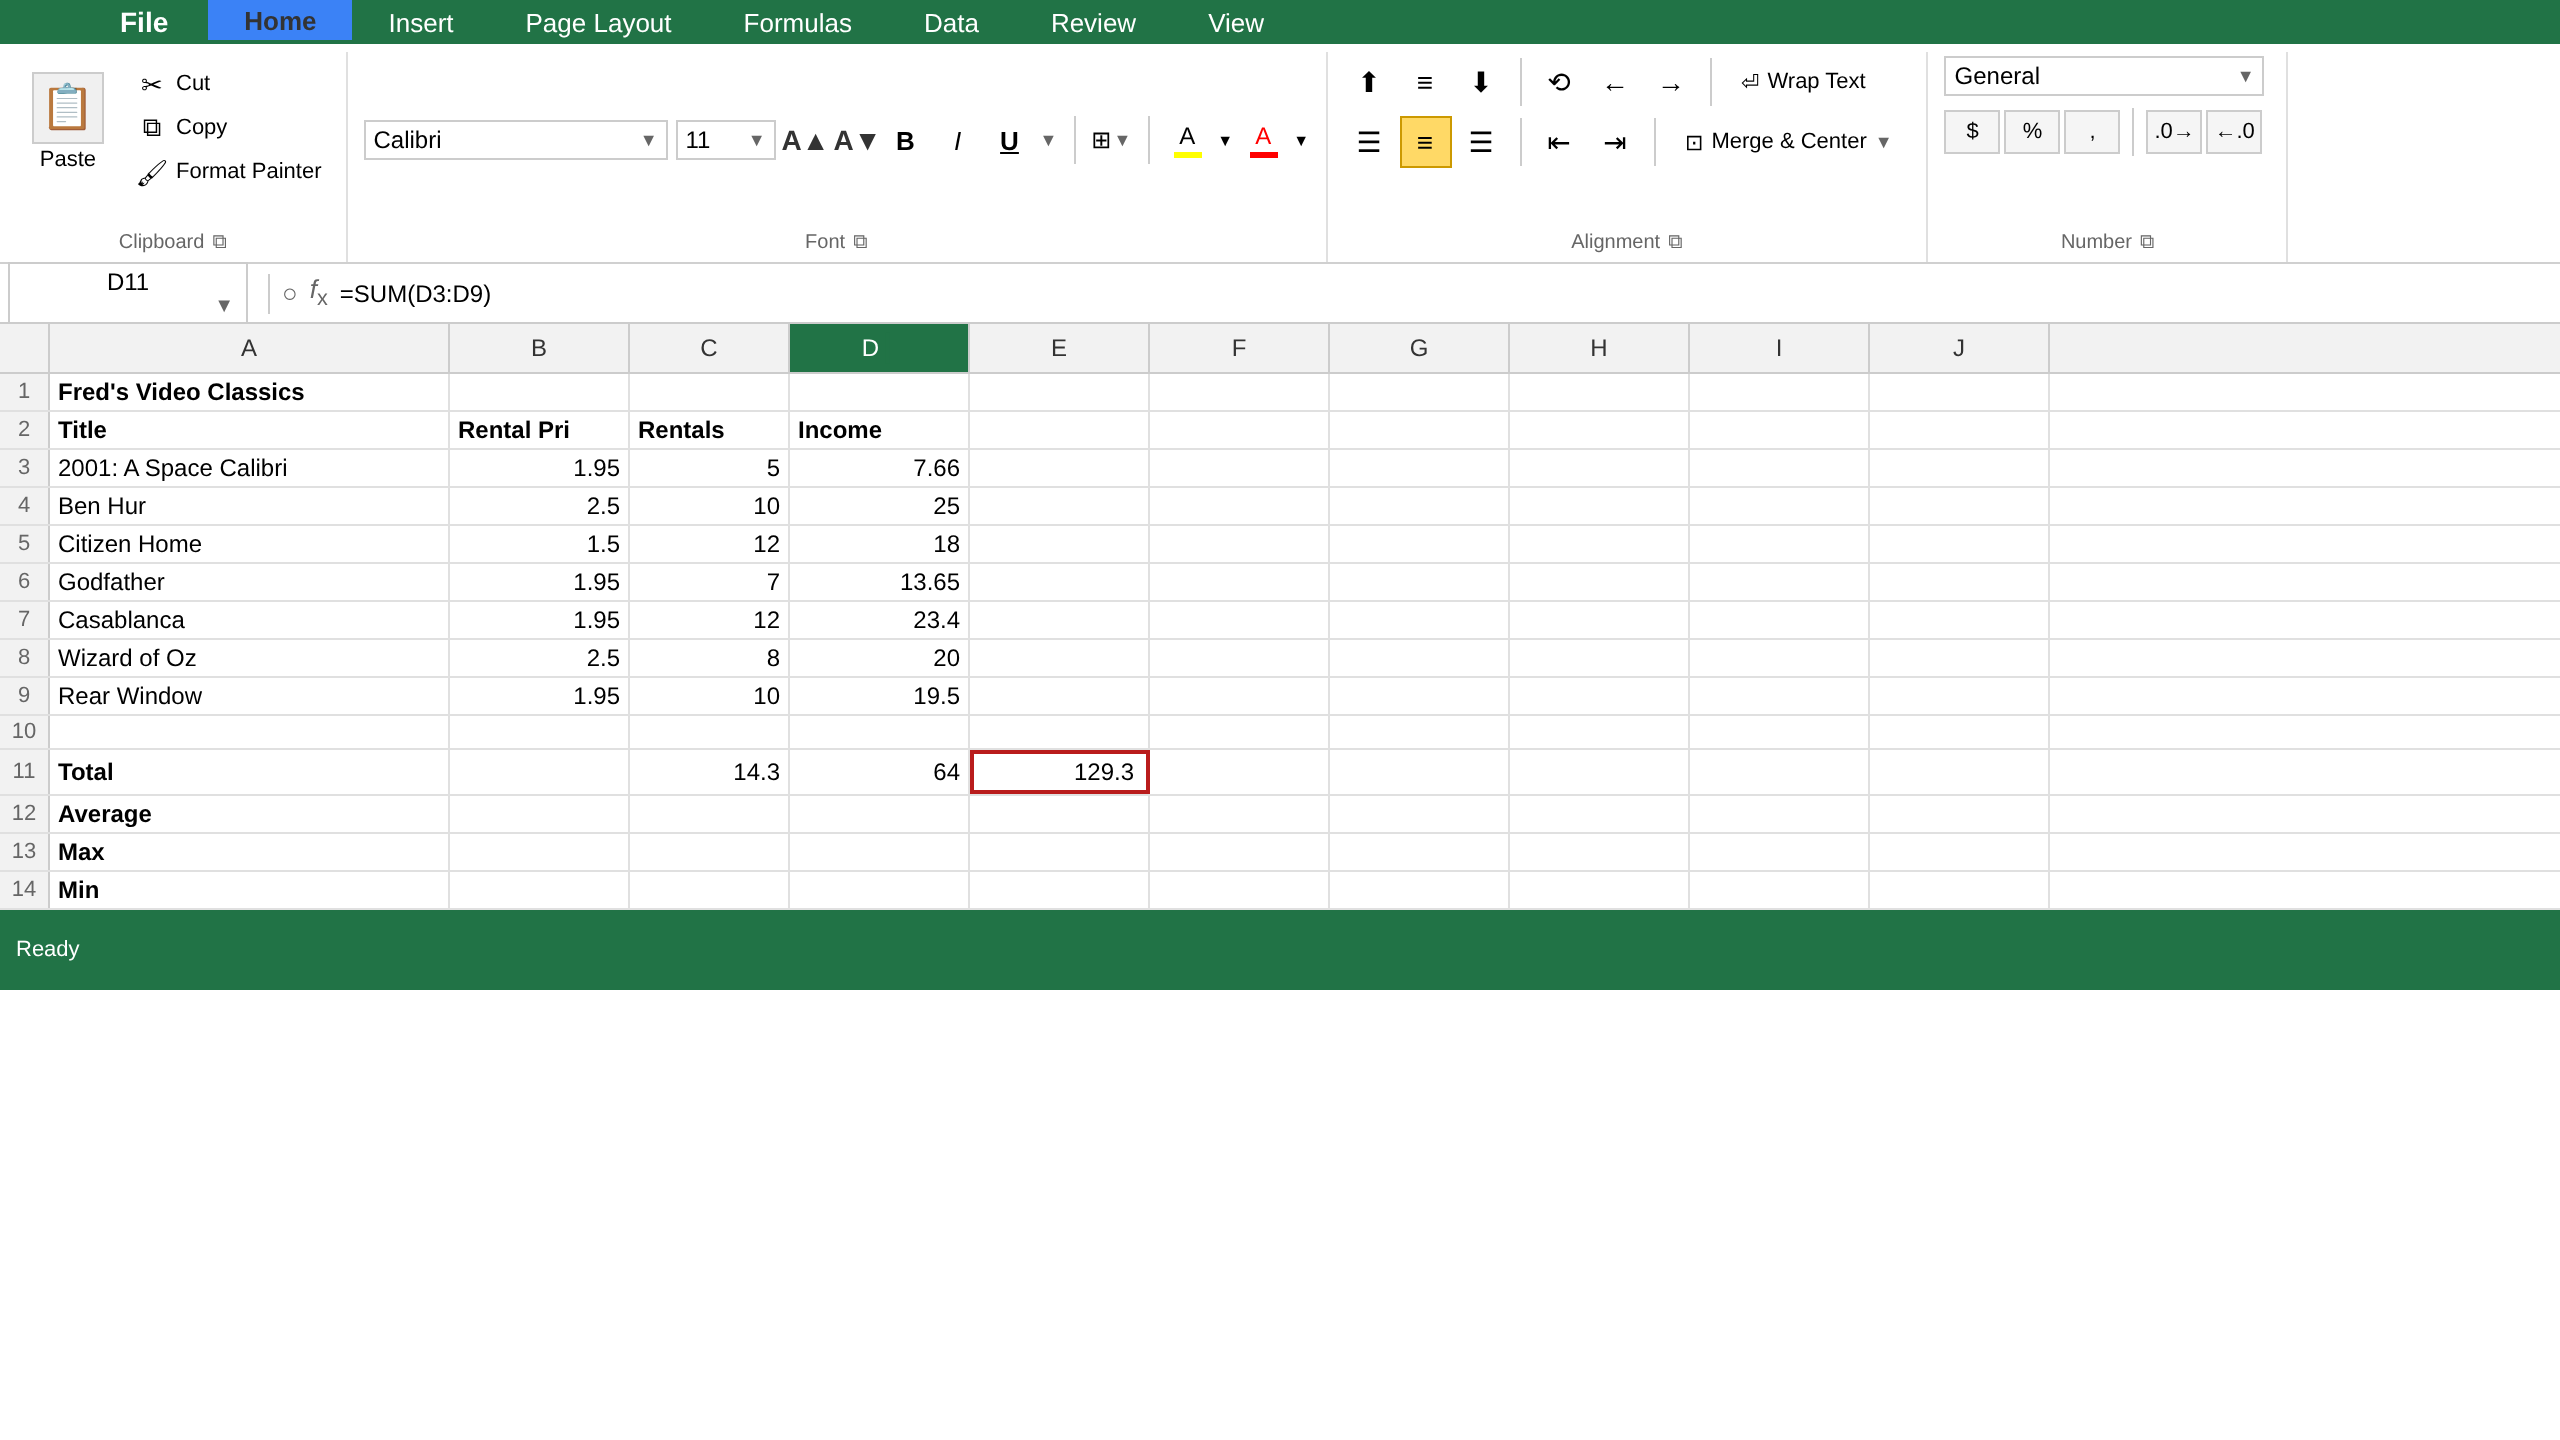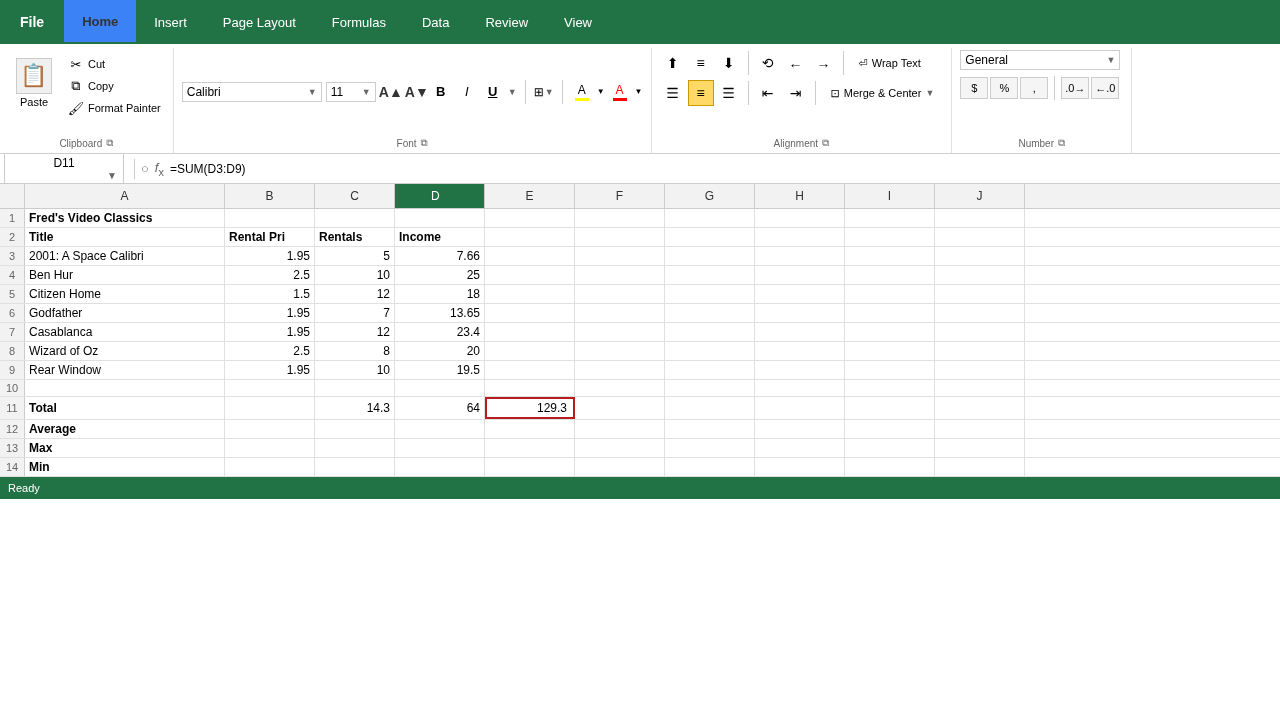--- a/index.html
+++ b/index.html
@@ -1,19 +1,19 @@
 <!DOCTYPE html>
 <html><head>
   <meta charset="utf-8">
   <style>
     * { margin: 0; padding: 0; box-sizing: border-box; }
     body { font-family: 'Segoe UI', Arial, sans-serif; font-size: 12px; background: #fff; width: 1280px; height: 720px; overflow: hidden; }
 
     
-    .tab-bar { display: flex; align-items: stretch; background: #217346; height: 44px; }
+    .tab-bar { display: flex; align-items: stretch; background: #217346; height: 22px; padding-left: 40px; }
     .tab-bar .file-tab { background: #217346; color: #fff; padding: 0 20px; display: flex; align-items: center; font-size: 14px; font-weight: 600; cursor: pointer; }
     .tab-bar .ribbon-tab { padding: 0 18px; display: flex; align-items: center; font-size: 13px; color: #fff; background: #fff; color: #333; cursor: pointer; border-right: 1px solid #e0e0e0; }
     .tab-bar .ribbon-tab.active { background: #fff; color: #217346; font-weight: 600; border-bottom: 2px solid #217346; }
     .tab-bar { background: #217346; }
     .tab-bar .ribbon-tab { background: transparent; color: #fff; border: none; }
     .tab-bar .ribbon-tab.active { background: #3b82f6; color: #333; }
 
     
     .ribbon-content { display: flex; align-items: stretch; padding: 4px 0 0 0; border-bottom: 1px solid #d0d0d0; background: #fff; height: 110px; }
     .ribbon-group { display: flex; flex-direction: column; padding: 2px 8px; border-right: 1px solid #e0e0e0; min-width: 60px; }
@@ -23,21 +23,21 @@
 
     
     .clipboard-group .ribbon-group-items { align-items: flex-start; padding-top: 4px; }
     .paste-btn { display: flex; flex-direction: column; align-items: center; padding: 4px 8px; cursor: pointer; }
     .paste-icon { width: 36px; height: 36px; background: #f0f0f0; border: 1px solid #ccc; display: flex; align-items: center; justify-content: center; font-size: 22px; }
     .paste-label { font-size: 11px; margin-top: 2px; }
     .clipboard-btns { display: flex; flex-direction: column; gap: 2px; margin-left: 2px; }
     .small-ribbon-btn { display: flex; align-items: center; gap: 4px; padding: 2px 4px; cursor: pointer; font-size: 11px; white-space: nowrap; }
     .small-icon { width: 16px; height: 16px; display: inline-flex; align-items: center; justify-content: center; font-size: 13px; }
     .font-row { display: flex; align-items: center; gap: 4px; margin-bottom: 2px; }
-    .font-dropdown { border: 1px solid #ccc; padding: 2px 4px; font-size: 12px; width: 140px; display: flex; align-items: center; justify-content: space-between; cursor: pointer; }
+    .font-dropdown { border: 1px solid #ccc; padding: 2px 4px; font-size: 12px; width: 152px; display: flex; align-items: center; justify-content: space-between; cursor: pointer; }
     .size-dropdown { border: 1px solid #ccc; padding: 2px 4px; font-size: 12px; width: 50px; display: flex; align-items: center; justify-content: space-between; cursor: pointer; }
     .font-btn { width: 22px; height: 22px; display: flex; align-items: center; justify-content: center; cursor: pointer; border: 1px solid transparent; font-size: 13px; font-weight: bold; }
     .bold-btn { font-weight: 900; }
     .italic-btn { font-style: italic; font-weight: normal; }
     .underline-btn { text-decoration: underline; }
     .grow-btn { color: #333; font-size: 14px; }
     .shrink-btn { color: #333; font-size: 14px; }
     .align-row { display: flex; align-items: center; gap: 2px; margin-bottom: 2px; }
     .align-btn { width: 26px; height: 26px; display: flex; align-items: center; justify-content: center; cursor: pointer; border: 1px solid transparent; font-size: 14px; }
     .align-btn.active { background: #ffd966; border-color: #cc9900; }
@@ -80,21 +80,21 @@
     .col-d { width: 90px; min-width: 90px; }
     .col-e { width: 90px; min-width: 90px; }
     .col-f { width: 90px; min-width: 90px; }
     .col-g { width: 90px; min-width: 90px; }
     .col-h { width: 90px; min-width: 90px; }
     .col-i { width: 90px; min-width: 90px; }
     .col-j { width: 90px; min-width: 90px; }
     .resize-cursor { cursor: col-resize; color: #217346; font-weight: bold; font-size: 16px; margin: 0 2px; }
 
     
-    .status-bar { height: 22px; background: #217346; display: flex; align-items: center; padding: 0 8px; color: #fff; font-size: 11px; }
+    .status-bar { height: 40px; background: #217346; display: flex; align-items: center; padding: 0 8px; color: #fff; font-size: 11px; }
 
     .dropdown-arrow { font-size: 9px; color: #666; }
     .separator { width: 1px; height: 24px; background: #ccc; margin: 0 4px; }
 
     .color-btn { width: 22px; height: 22px; display: flex; flex-direction: column; align-items: center; justify-content: center; cursor: pointer; }
     .color-indicator { width: 14px; height: 3px; background: #ff0; margin-top: 1px; }
     .color-indicator-red { background: #f00; }
     .color-dropdown-arrow { font-size: 8px; cursor: pointer; }
 
     .borders-btn { display: flex; align-items: center; gap: 1px; cursor: pointer; }

